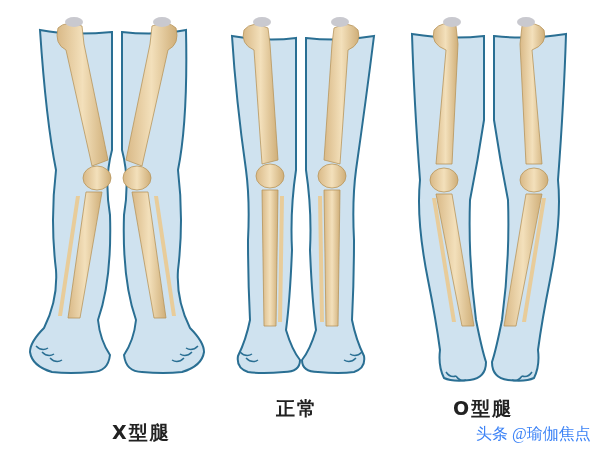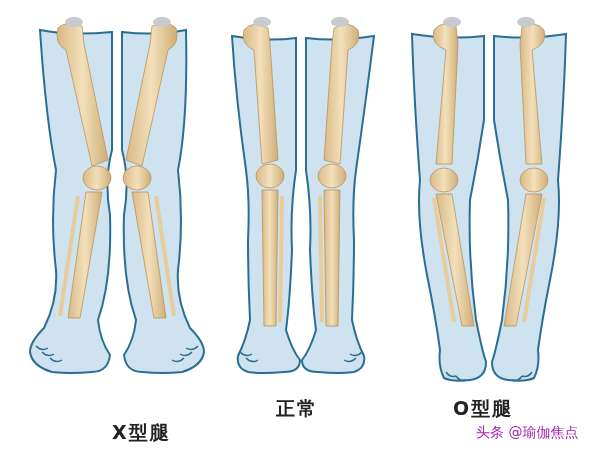--- a/index.html
+++ b/index.html
@@ -2,21 +2,21 @@
 <html><head>
   <meta charset="utf-8">
   <style>
     html, body { margin: 0; padding: 0; background: #ffffff; }
     body { width: 600px; height: 450px; position: relative; overflow: hidden; font-family: "DejaVu Sans", sans-serif; }
     #stage { position: absolute; left: 0; top: 0; width: 600px; height: 450px; }
     .label { position: absolute; font-weight: bold; font-size: 19px; color: #222; letter-spacing: 2px; }
     .label.x { left: 84px; top: 420px; margin-left: 28px; }
     .label.n { left: 276px; top: 396px; font-family: Liberation Mono, monospace; }
     .label.o { left: 453px; top: 396px; }
-    .watermark { position: absolute; left: 476px; top: 424px; font-size: 14px; color: #a21caf; }
+    .watermark { position: absolute; left: 476px; top: 424px; font-size: 16px; color: #3b82f6; font-family: Liberation Serif, serif; }
   </style>
 </head>
 <body>
 
 <svg id="stage" viewBox="0 0 600 450" xmlns="http://www.w3.org/2000/svg">
   <defs>
     <linearGradient id="boneG" x1="0" x2="1">
       <stop offset="0" stop-color="#d9b987"></stop>
       <stop offset="0.5" stop-color="#f3e0bb"></stop>
       <stop offset="1" stop-color="#cfae78"></stop>

